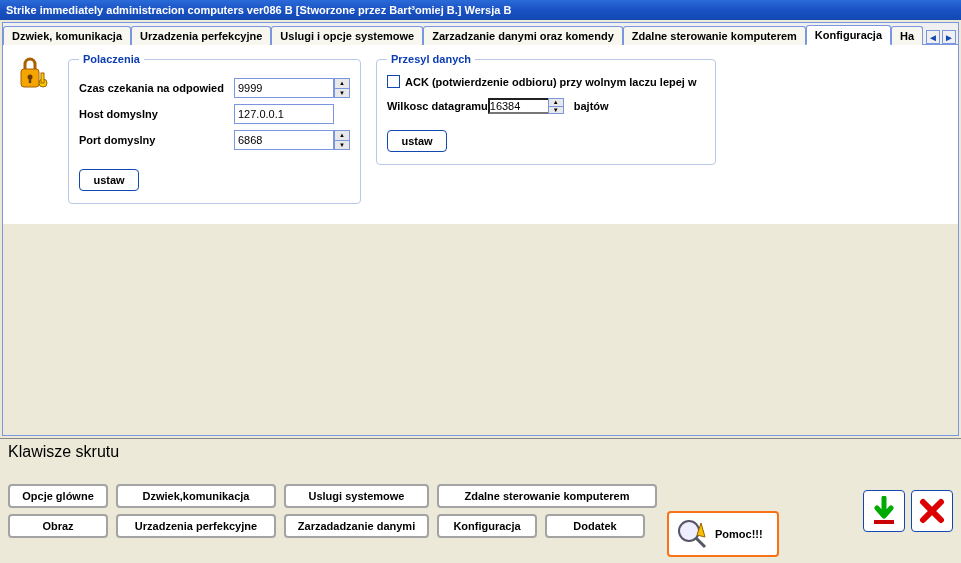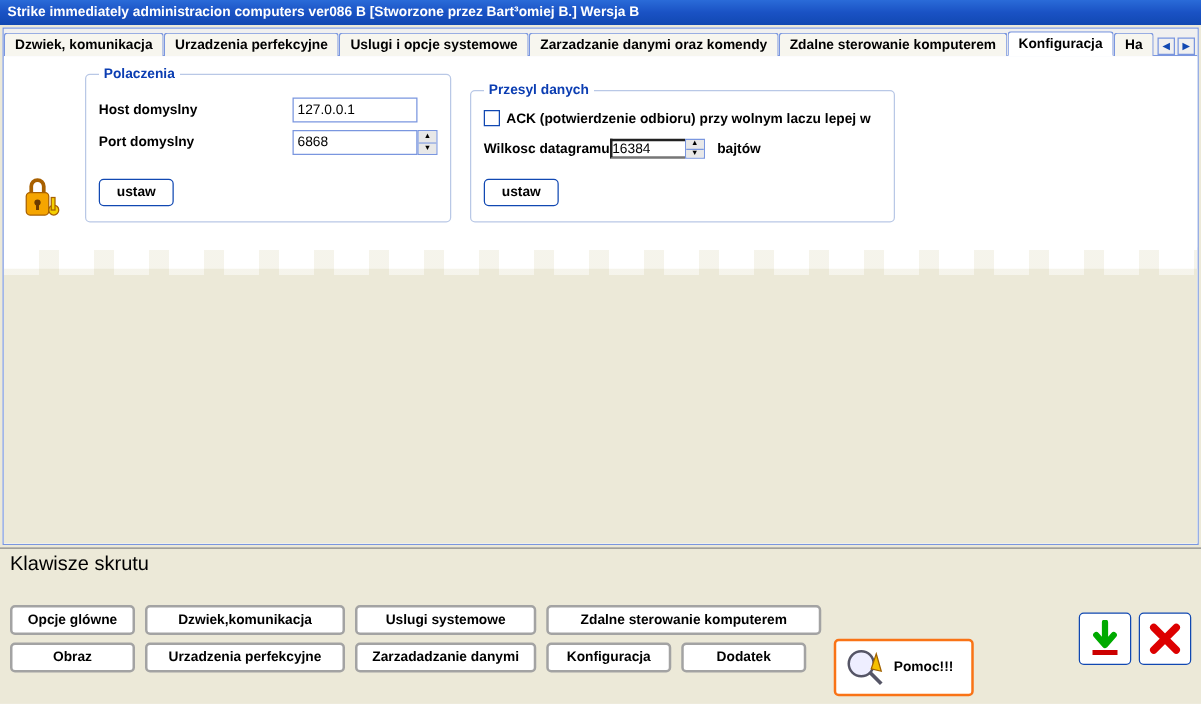--- a/index.html
+++ b/index.html
@@ -74,21 +74,21 @@
     background: #fff;
     position: relative;
     overflow: hidden;
   }
   .content-top {
     position: absolute;
     left: 0; right: 0; top: 0;
     padding: 8px 10px 20px 10px;
     display: flex;
     gap: 15px;
-    align-items: flex-end;
+    align-items: flex-start;
     background: #fff;
   }
   .stripe-bg {
     position: absolute;
     left: 0; right: 0; top: 155px;
     height: 20px;
     background: repeating-linear-gradient(to right, #fff 0 28px, #ece9d8 28px 44px);
     opacity: .5;
   }
   .below-bg {
@@ -238,20 +238,30 @@
           <circle cx="17" cy="24" r="2.5" fill="#6b3b00"></circle>
           <rect x="15.8" y="25" width="2.4" height="5" fill="#6b3b00"></rect>
           <circle cx="30" cy="30" r="4" fill="#f5d000" stroke="#a86000"></circle>
           <rect x="28" y="20" width="3" height="10" fill="#f5d000" stroke="#a86000"></rect>
         </svg>
       </span>
 
       <fieldset class="group group-conn">
         <legend>Polaczenia</legend>
 
+        <div class="row">
+          <label>Czas czekania na odpowied</label>
+          <div class="spin-wrap">
+            <input type="text" value="9999" style="">
+            <div class="spin-btns">
+              <div>▲</div>
+              <div>▼</div>
+            </div>
+          </div>
+        </div>
 
         <div class="row">
           <label>Host domyslny</label>
           <input type="text" style="width: 100px;" value="127.0.0.1">
         </div>
 
         <div class="row">
           <label>Port domyslny</label>
           <div class="spin-wrap">
             <input type="text" value="6868" style="">

